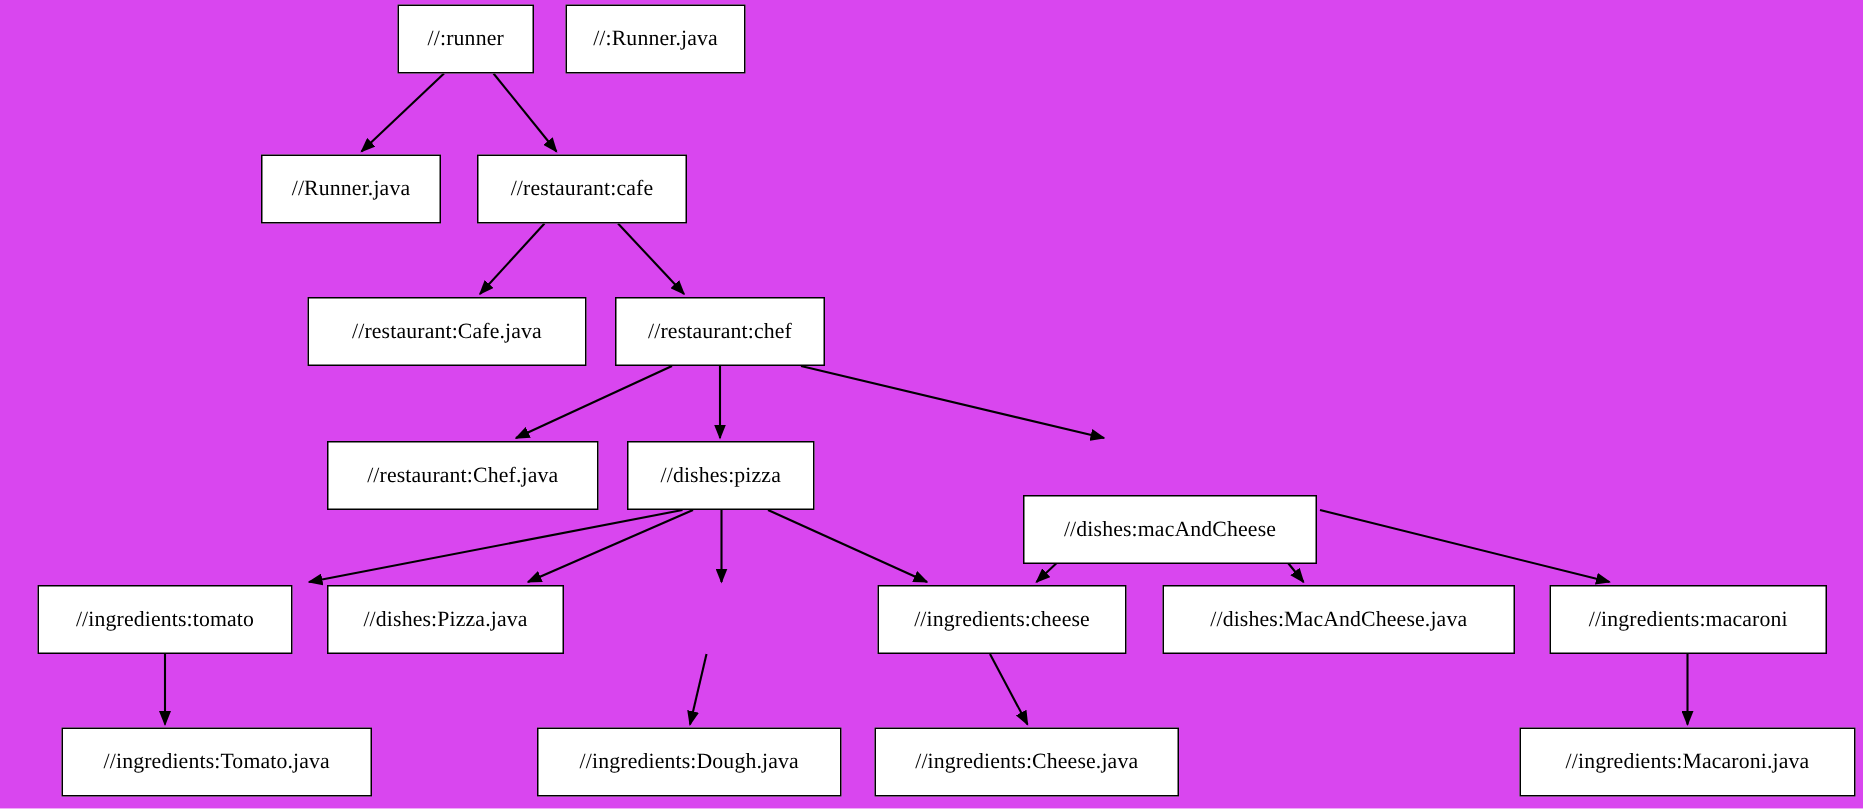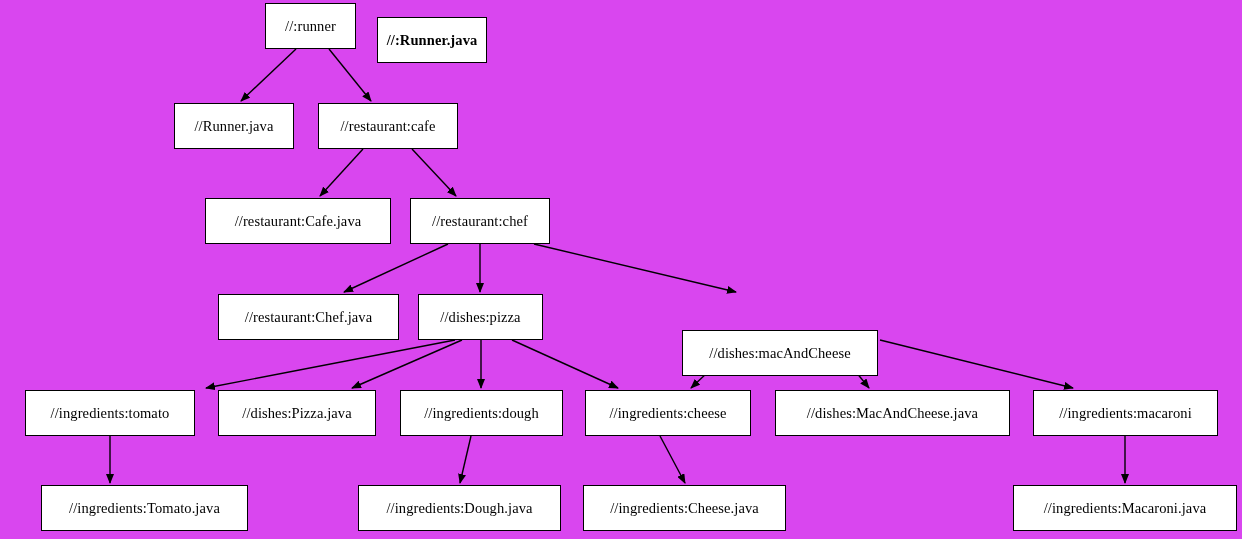--- a/index.html
+++ b/index.html
@@ -80,21 +80,21 @@
         <line x1="471" y1="436" x2="460" y2="483" stroke="#000000" stroke-width="1.4" marker-end="url(#arrowhead)"></line>
         <line x1="660" y1="436" x2="685" y2="483" stroke="#000000" stroke-width="1.4" marker-end="url(#arrowhead)"></line>
         <line x1="1125" y1="436" x2="1125" y2="483" stroke="#000000" stroke-width="1.4" marker-end="url(#arrowhead)"></line>
       </g>
   </svg>
 
   <div id="node-layer">
       <div class="graph-node" style="left: 265px; top: 3px; width: 91px; height: 46px; border-color: rgb(0, 0, 0); background: rgb(255, 255, 255);">
         <span class="node-label">//:runner</span>
       </div>
-      <div class="graph-node" style="left: 377px; top: 17px; width: 110px; height: 46px; border-color: rgb(0, 0, 0); background: rgb(255, 255, 255); font-weight: bold;">
+      <div class="graph-node" style="left: 377px; top: 3px; width: 120px; height: 46px; border-color: rgb(0, 0, 0); background: rgb(255, 255, 255);">
         <span class="node-label">//:Runner.java</span>
       </div>
       <div class="graph-node" style="left: 174px; top: 103px; width: 120px; height: 46px; border-color: rgb(0, 0, 0); background: rgb(255, 255, 255);">
         <span class="node-label">//Runner.java</span>
       </div>
       <div class="graph-node" style="left: 318px; top: 103px; width: 140px; height: 46px; border-color: rgb(0, 0, 0); background: rgb(255, 255, 255);">
         <span class="node-label">//restaurant:cafe</span>
       </div>
       <div class="graph-node" style="left: 205px; top: 198px; width: 186px; height: 46px; border-color: rgb(0, 0, 0); background: rgb(255, 255, 255);">
         <span class="node-label">//restaurant:Cafe.java</span>
@@ -110,23 +110,20 @@
       </div>
       <div class="graph-node" style="left: 682px; top: 294px; width: 196px; height: 46px; border-color: rgb(0, 0, 0); background: rgb(255, 255, 255); margin-top: 36px;">
         <span class="node-label">//dishes:macAndCheese</span>
       </div>
       <div class="graph-node" style="left: 25px; top: 390px; width: 170px; height: 46px; border-color: rgb(0, 0, 0); background: rgb(255, 255, 255);">
         <span class="node-label">//ingredients:tomato</span>
       </div>
       <div class="graph-node" style="left: 218px; top: 390px; width: 158px; height: 46px; border-color: rgb(0, 0, 0); background: rgb(255, 255, 255);">
         <span class="node-label">//dishes:Pizza.java</span>
       </div>
-      <div class="graph-node" style="left: 400px; top: 390px; width: 163px; height: 46px; border-color: rgb(0, 0, 0); background: rgb(255, 255, 255);">
-        <span class="node-label">//ingredients:dough</span>
-      </div>
       <div class="graph-node" style="left: 585px; top: 390px; width: 166px; height: 46px; border-color: rgb(0, 0, 0); background: rgb(255, 255, 255);">
         <span class="node-label">//ingredients:cheese</span>
       </div>
       <div class="graph-node" style="left: 775px; top: 390px; width: 235px; height: 46px; border-color: rgb(0, 0, 0); background: rgb(255, 255, 255);">
         <span class="node-label">//dishes:MacAndCheese.java</span>
       </div>
       <div class="graph-node" style="left: 1033px; top: 390px; width: 185px; height: 46px; border-color: rgb(0, 0, 0); background: rgb(255, 255, 255);">
         <span class="node-label">//ingredients:macaroni</span>
       </div>
       <div class="graph-node" style="left: 5px; top: 485px; width: 207px; height: 46px; border-color: rgb(0, 0, 0); background: rgb(255, 255, 255); margin-left: 36px;">

